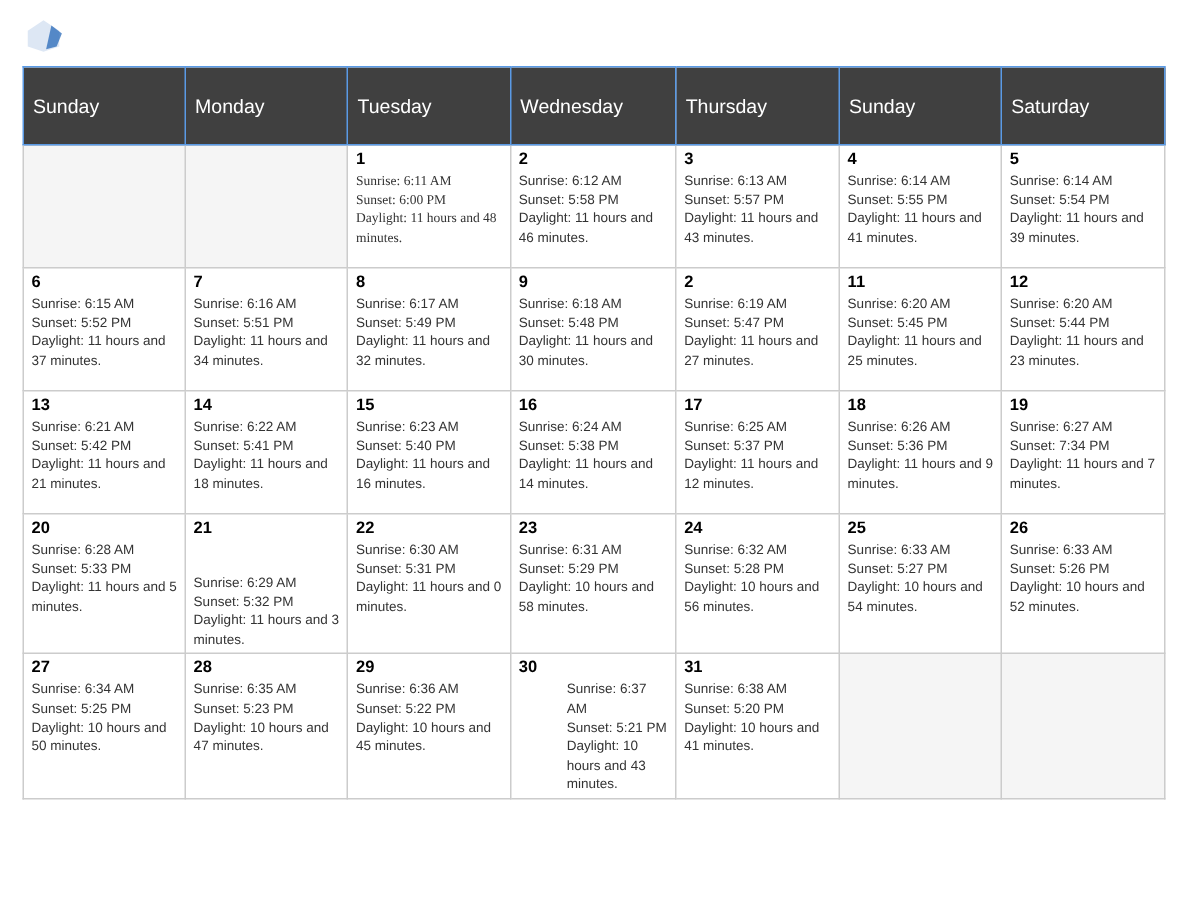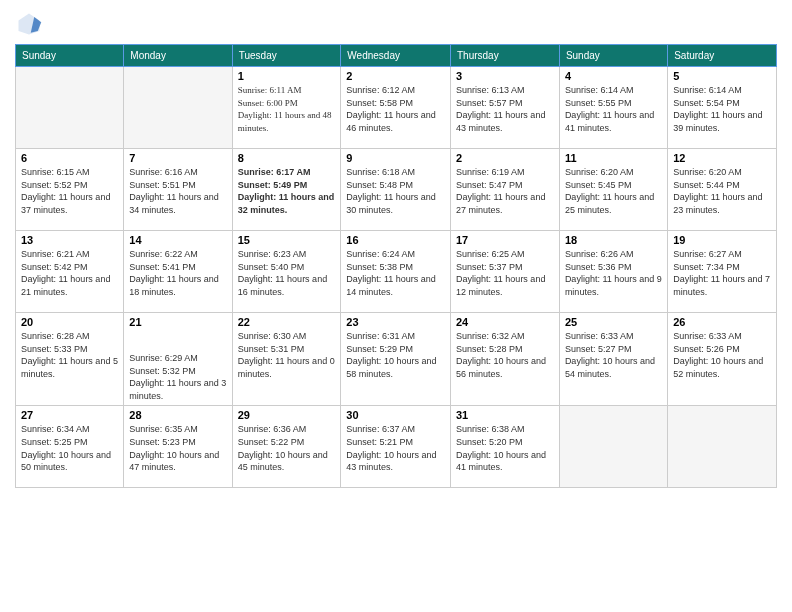--- a/index.html
+++ b/index.html
@@ -47,25 +47,25 @@
     .subtitle {
       font-size: 13px;
       color: #444;
     }
     .calendar {
       width: 100%;
       border-collapse: collapse;
       font-size: 9.5px;
     }
     .calendar th {
-      background: #0f766e;
+      background: #404040;
       color: #fff;
       text-align: left;
-      padding: 5px 6px;
-      font-size: 10px;
+      padding: 18px 6px;
+      font-size: 13px;
       font-weight: normal;
       border: 1px solid #5a9ae5;
     }
     .calendar td {
       border: 1px solid #ccc;
       vertical-align: top;
       padding: 3px 5px;
       width: 113px;
       height: 82px;
       background: #fff;
@@ -162,21 +162,21 @@
 Daylight: 11 hours and 37 minutes.</div>
           </td>
           <td>
             <span class="day-num">7</span>
             <div class="day-info" style="white-space: pre-line;">Sunrise: 6:16 AM
 Sunset: 5:51 PM
 Daylight: 11 hours and 34 minutes.</div>
           </td>
           <td>
             <span class="day-num">8</span>
-            <div class="day-info" style="white-space: pre-line; font-weight: bold;">Sunrise: 6:17 AM
+            <div class="day-info" style="white-space: pre-line;">Sunrise: 6:17 AM
 Sunset: 5:49 PM
 Daylight: 11 hours and 32 minutes.</div>
           </td>
           <td>
             <span class="day-num">9</span>
             <div class="day-info" style="white-space: pre-line;">Sunrise: 6:18 AM
 Sunset: 5:48 PM
 Daylight: 11 hours and 30 minutes.</div>
           </td>
           <td>
@@ -300,21 +300,21 @@
 Daylight: 10 hours and 47 minutes.</div>
           </td>
           <td>
             <span class="day-num">29</span>
             <div class="day-info" style="white-space: pre-line;">Sunrise: 6:36 AM
 Sunset: 5:22 PM
 Daylight: 10 hours and 45 minutes.</div>
           </td>
           <td>
             <span class="day-num">30</span>
-            <div class="day-info" style="white-space: pre-line;">Sunrise: 6:37 AM
+            <div class="day-info" style="white-space: pre-line; margin-left: 32px;">Sunrise: 6:37 AM
 Sunset: 5:21 PM
 Daylight: 10 hours and 43 minutes.</div>
           </td>
           <td>
             <span class="day-num">31</span>
             <div class="day-info" style="white-space: pre-line;">Sunrise: 6:38 AM
 Sunset: 5:20 PM
 Daylight: 10 hours and 41 minutes.</div>
           </td>
           <td class="empty"></td>

